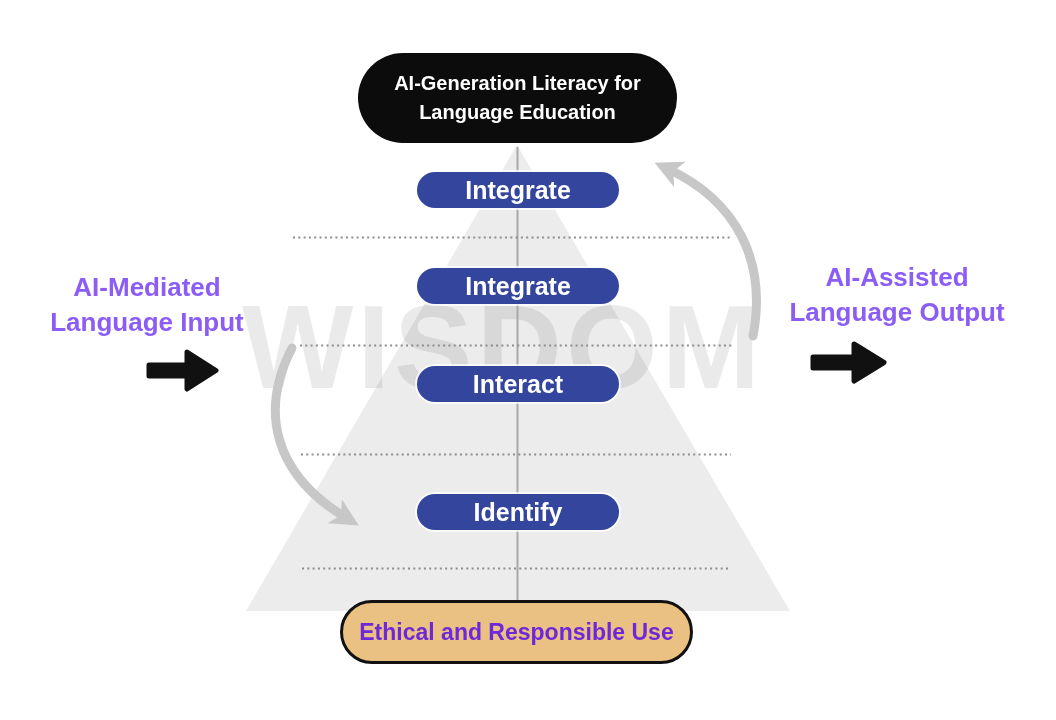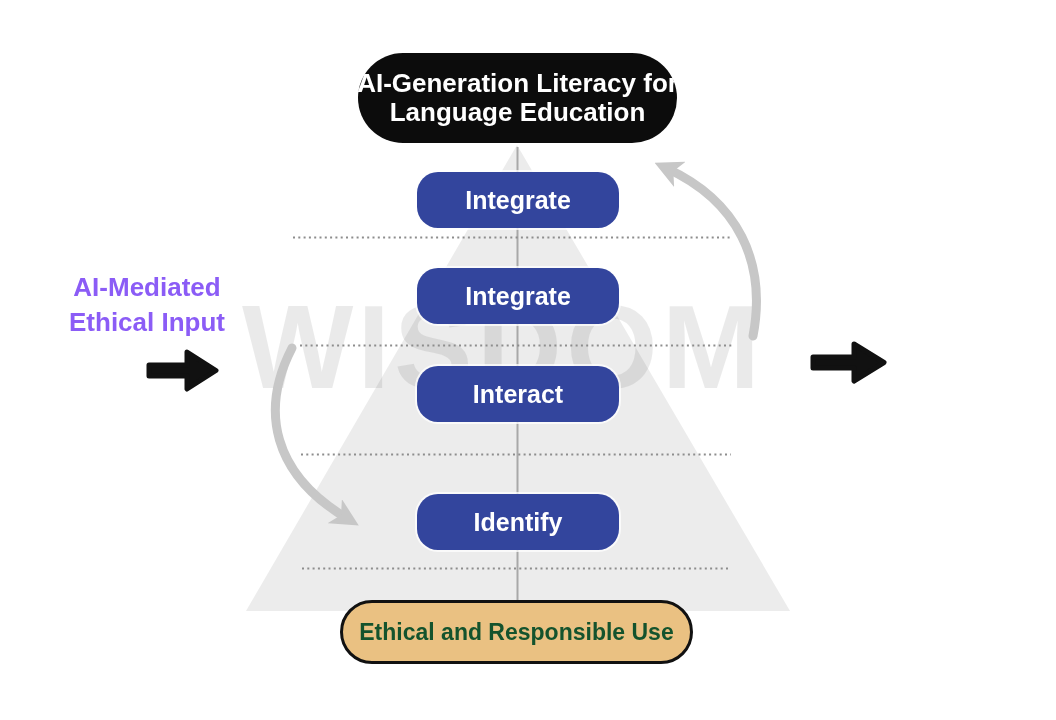--- a/index.html
+++ b/index.html
@@ -13,41 +13,41 @@
     font-family:"Liberation Sans", sans-serif;
     font-weight:bold; font-size:118px; letter-spacing:4px;
     fill:rgba(0,0,0,0.082);
   }
 
   .pill { position:absolute; display:flex; align-items:center; justify-content:center; box-sizing:border-box; }
 
   .title-pill {
     left:358px; top:53px; width:319px; height:90px;
     background:#0c0c0c; border-radius:46px;
-    color:#ffffff; font-weight:bold; font-size:26px; line-height:29px;
+    color:#ffffff; font-weight:bold; font-size:20px; line-height:29px;
     flex-direction:column; text-align:center;
   }
   .title-line { white-space:nowrap; }
 
   .level-pill {
-    left:417px; width:202px; height:56px;
+    left:417px; width:202px; height:36px;
     background:#33459d; border-radius:21px;
     color:#ffffff; font-weight:bold; font-size:25px;
     box-shadow:0 0 0 2px rgba(255,255,255,0.75);
     white-space:nowrap;
   }
   .lp-0 { top:172px; }
   .lp-1 { top:268px; }
   .lp-2 { top:366px; }
   .lp-3 { top:494px; }
 
   .base-pill {
     left:340px; top:600px; width:353px; height:64px;
     background:#eac182; border:3px solid #111111; border-radius:34px;
-    color:#14532d; font-weight:bold; font-size:23px; white-space:nowrap;
+    color:#6d28d9; font-weight:bold; font-size:23px; white-space:nowrap;
   }
 
   .side-label {
     position:absolute; width:230px; text-align:center;
     color:#8b5cf6; font-weight:bold; font-size:26px; line-height:35px;
   }
   .side-label span { display:block; white-space:nowrap; }
   .left-label  { left:32px;  top:270px; }
   .right-label { left:782px; top:260px; }
 
@@ -87,23 +87,27 @@
 
   <div class="pill level-pill lp-0">Integrate</div>
   <div class="pill level-pill lp-1">Integrate</div>
   <div class="pill level-pill lp-2">Interact</div>
   <div class="pill level-pill lp-3">Identify</div>
 
   <div class="pill base-pill">Ethical and Responsible Use</div>
 
   <div class="side-label left-label">
     <span>AI-Mediated</span>
-    <span>Ethical Input</span>
+    <span>Language Input</span>
   </div>
   <svg class="blk-arrow" style="left:146px; top:348px;" width="74" height="45" viewBox="0 0 74 45">
     <polygon points="3,17 41,17 41,4 70,22.5 41,41 41,28 3,28" fill="#111111" stroke="#111111" stroke-width="5" stroke-linejoin="round"></polygon>
   </svg>
 
+  <div class="side-label right-label">
+    <span>AI-Assisted</span>
+    <span>Language Output</span>
+  </div>
   <svg class="blk-arrow" style="left:810px; top:340px;" width="78" height="45" viewBox="0 0 78 45">
     <polygon points="3,17 44,17 44,4 74,22.5 44,41 44,28 3,28" fill="#111111" stroke="#111111" stroke-width="5" stroke-linejoin="round"></polygon>
   </svg>
 
 </div>
 
 </body></html>

